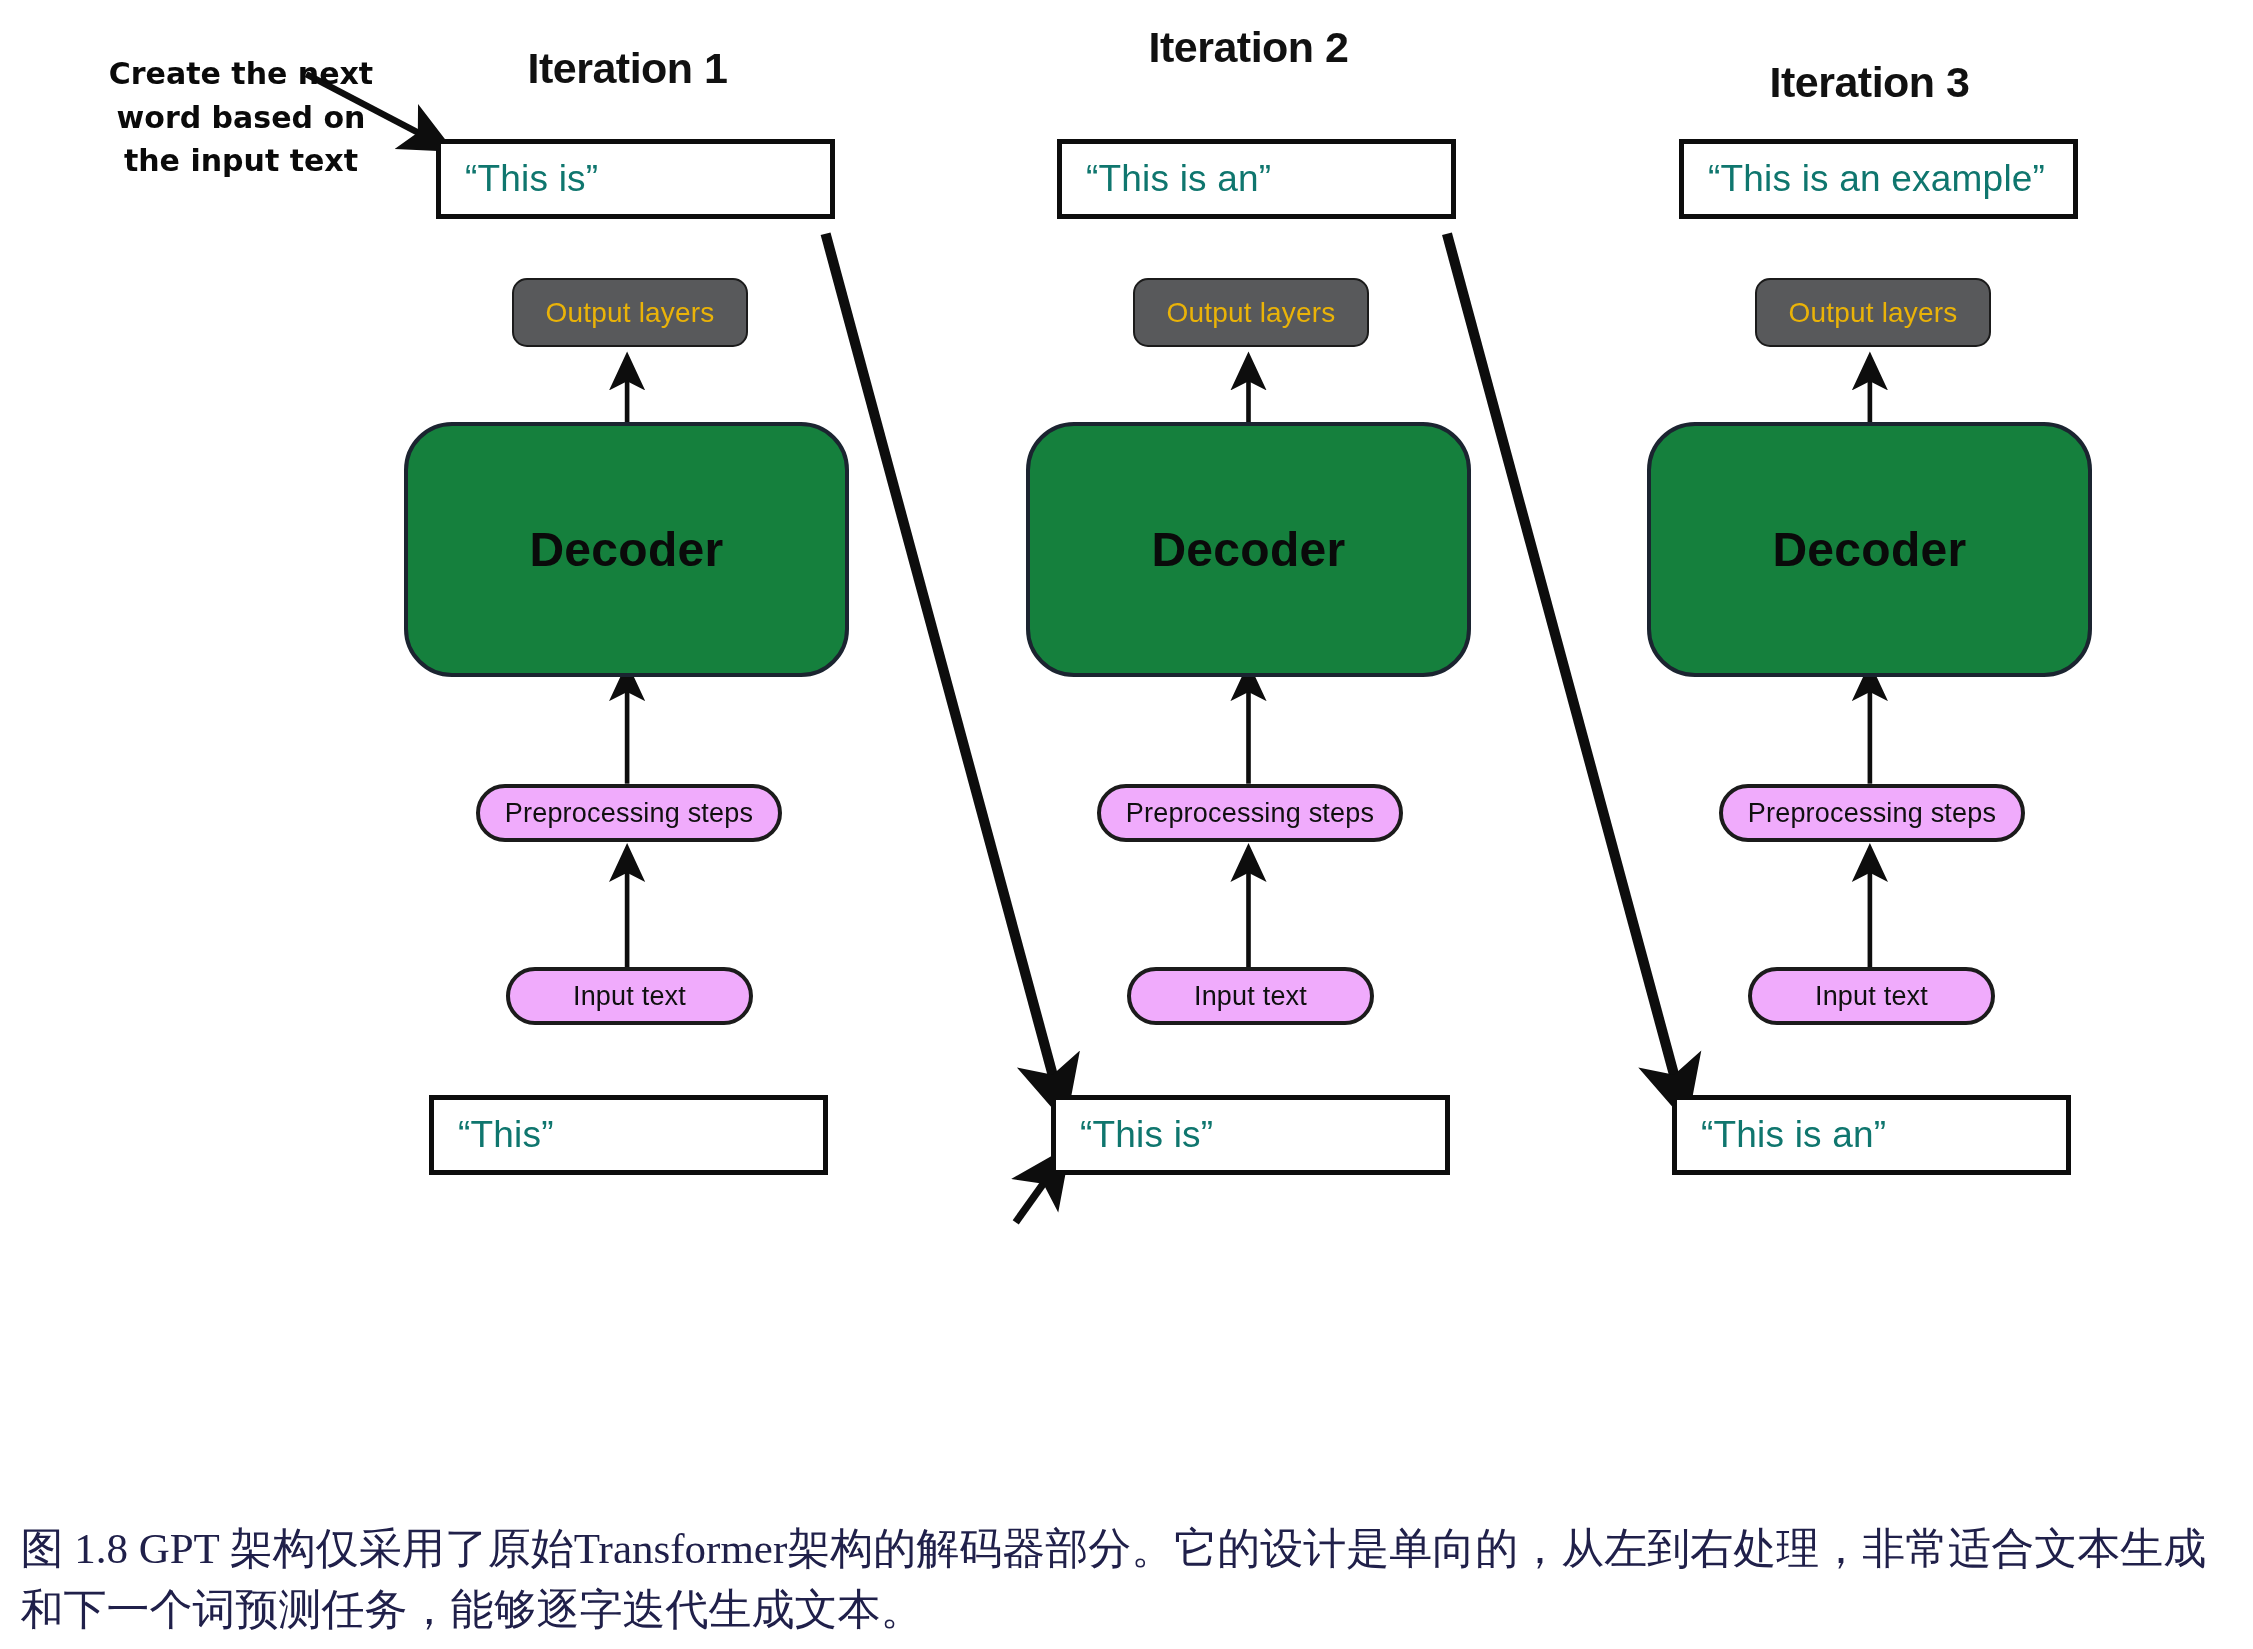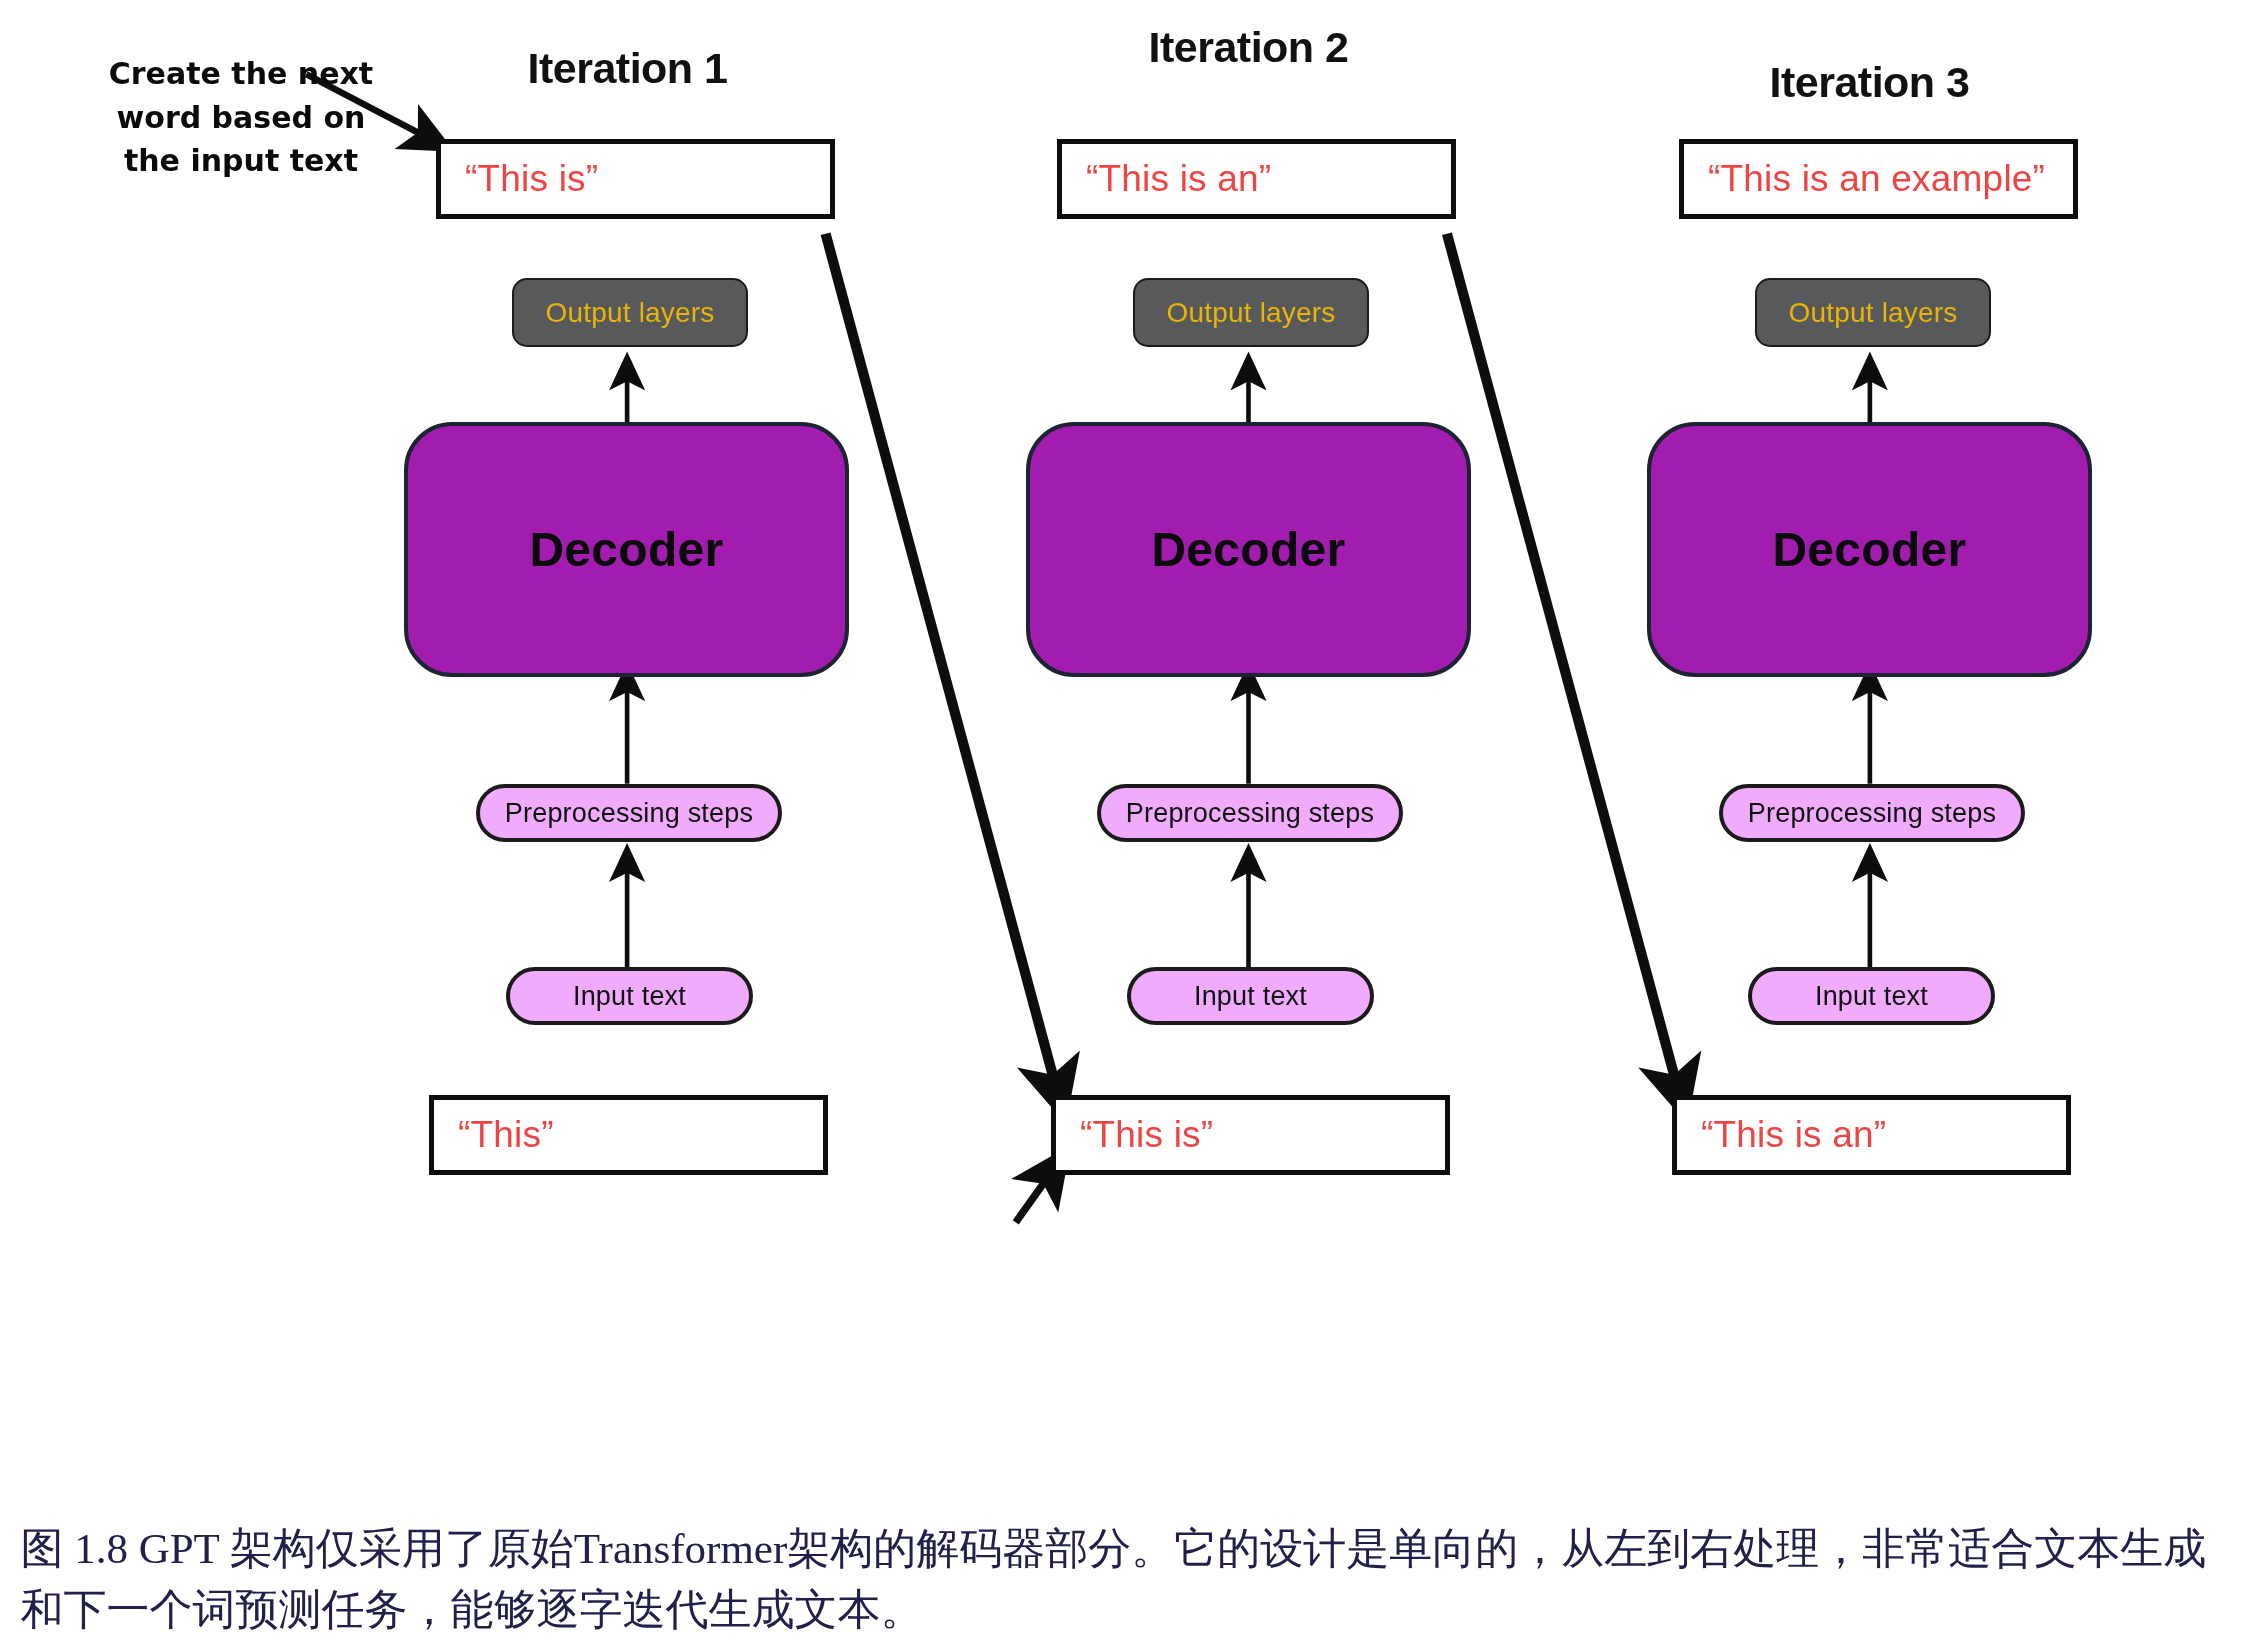--- a/index.html
+++ b/index.html
@@ -36,40 +36,40 @@
   }
 
   
   .text-box {
     border: 5.6px solid #0d0d0d;
     background: #ffffff;
     display: flex;
     align-items: center;
     padding-left: 24px;
     font-size: 37px;
-    color: #ef4444;
+    color: #0f766e;
     letter-spacing: 0.2px;
   }
 
   
   .output-layers {
     background: #58595b;
     border: 2.8px solid #1b1b1b;
     border-radius: 15px;
     color: #eab308;
     display: flex;
     align-items: center;
     justify-content: center;
     font-size: 28px;
     letter-spacing: 0.2px;
   }
 
   
   .decoder {
-    background: #a21caf;
+    background: #15803d;
     border: 4.6px solid #1b2430;
     border-radius: 48px;
     display: flex;
     align-items: center;
     justify-content: center;
     font-size: 48px;
     font-weight: bold;
     color: #0a0a0a;
     letter-spacing: 0.3px;
   }

